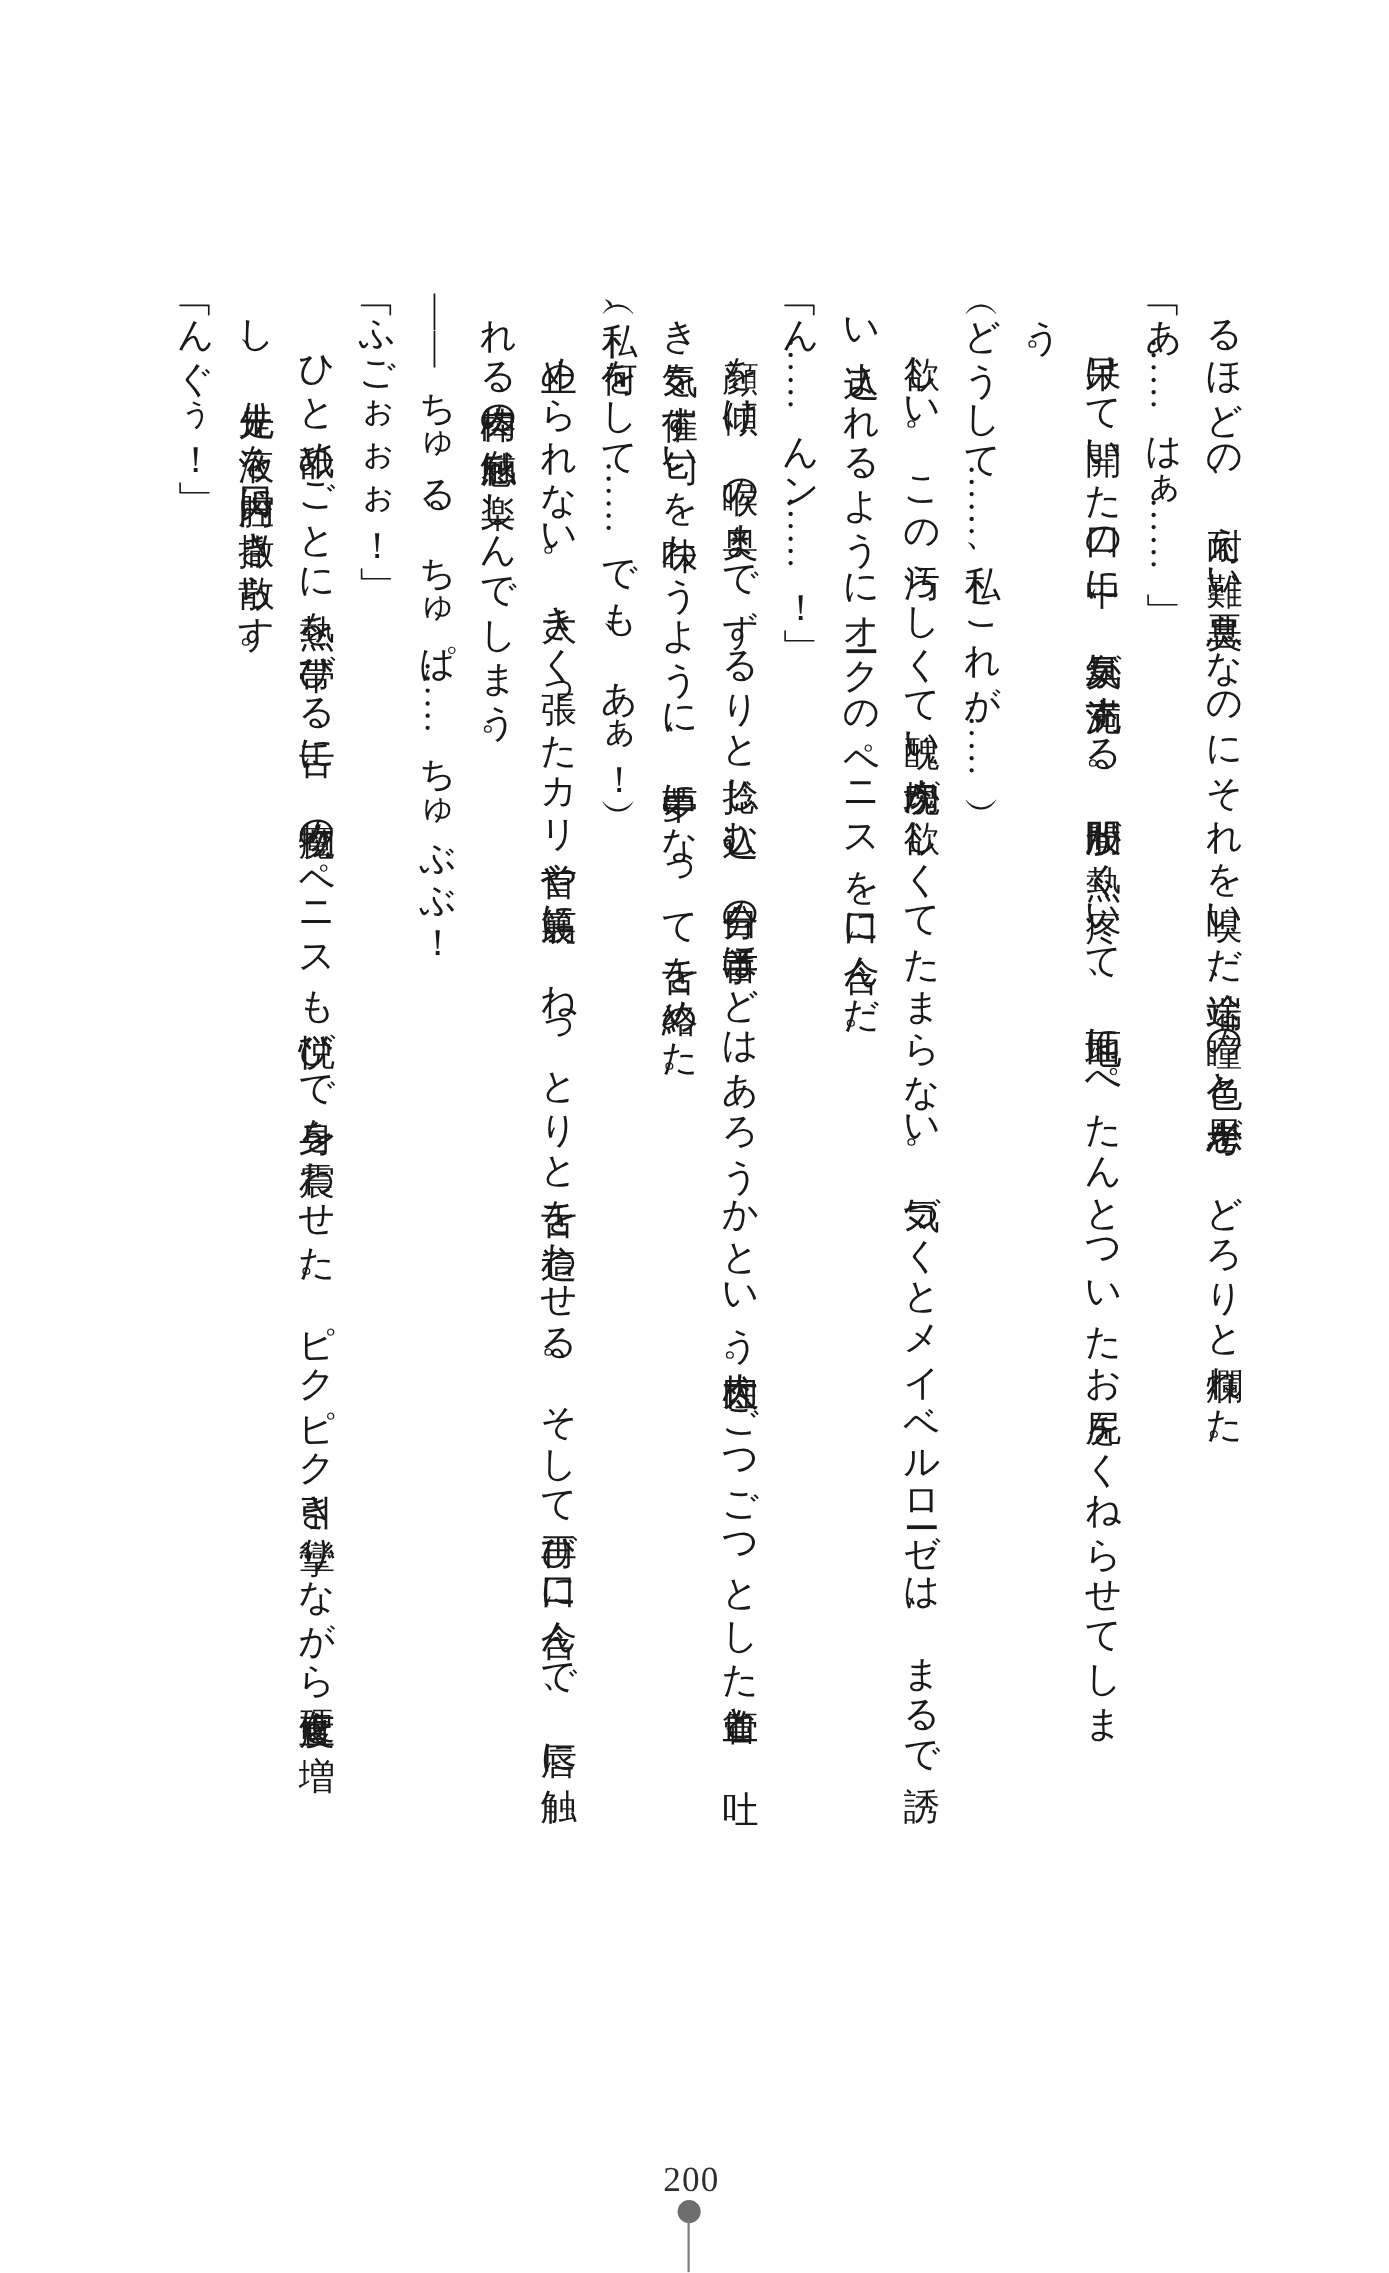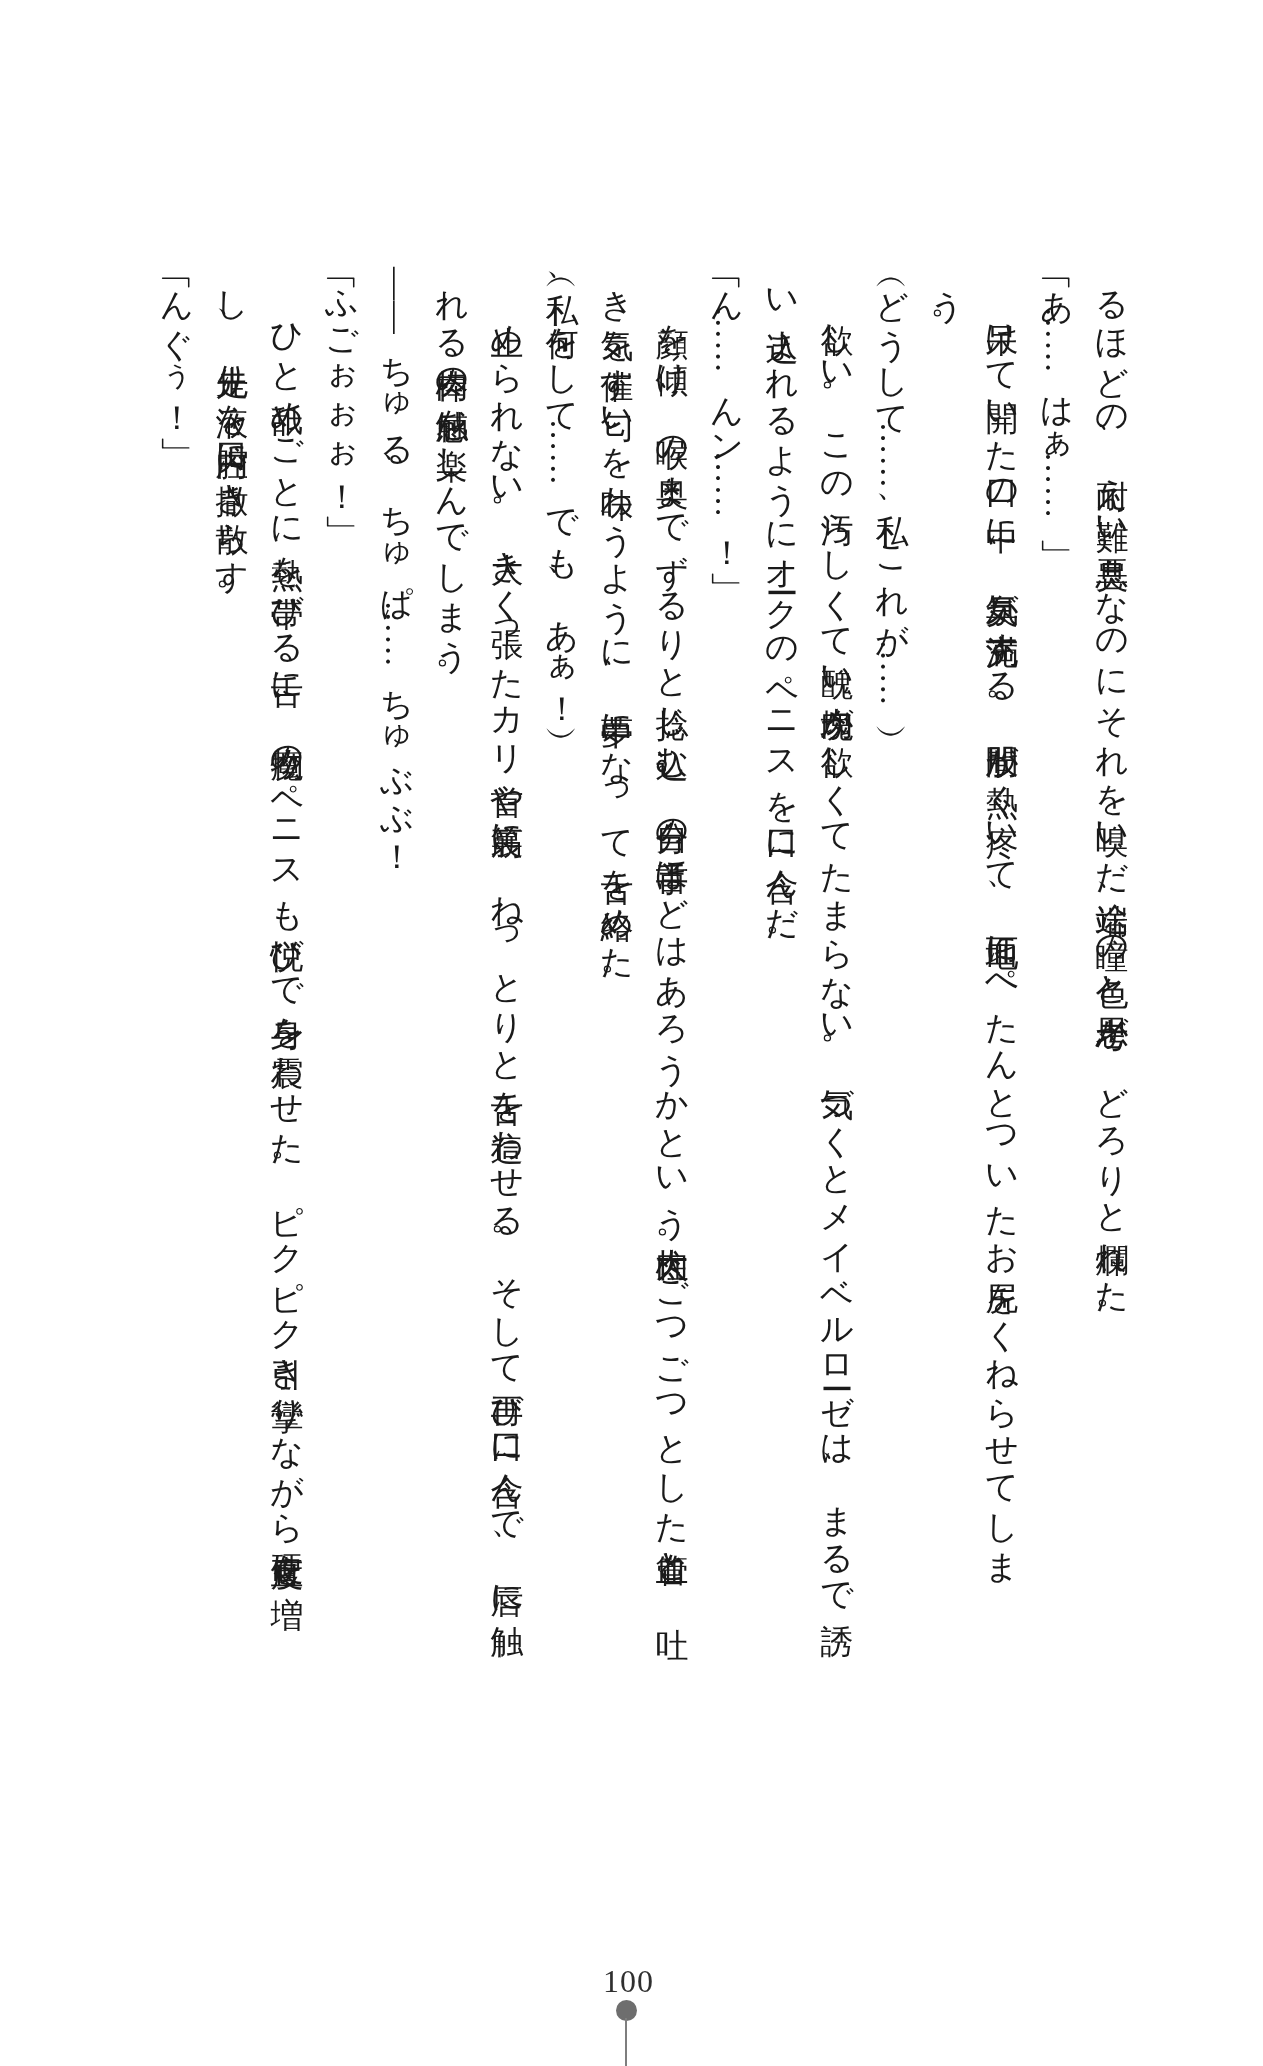--- a/index.html
+++ b/index.html
@@ -87,18 +87,18 @@
     <p class="indent">顔を傾け、喉の奥までずるりと捻じ込む。自分の手首ほどはあろうかという太肉柱。ごつごつとした血管と、吐き気を催す匂いを味わうように、夢中になって舌を絡めた。</p>
     <p class="flush">（私、何をして……でも、あぁ！）</p>
     <p class="indent">止められない。大きく張ったカリ首や裏筋に、ねっとりと舌を這わせる。そして再び口に含んで、唇に触れる肉棒の感触を楽しんでしまう。</p>
     <p class="flush">――ちゅる、ちゅぱ……ちゅぶぶ！</p>
     <p class="flush">「ふごぉぉぉ！」</p>
     <p class="indent">ひと舐めごとに熱を帯びる舌に、魔物のペニスも悦びで身を震わせた。ピクピク引き攣りながら硬直度を増し、先走り液を口腔内に撒き散らす。</p>
     <p class="flush">「んぐぅ！」</p>
   </main>
 
   <footer>
-    <div class="page-number">100</div>
+    <div class="page-number">200</div>
     <div class="marker-dot"></div>
     <div class="marker-line"></div>
   </footer>
 
 </div>
 
 </body></html>

